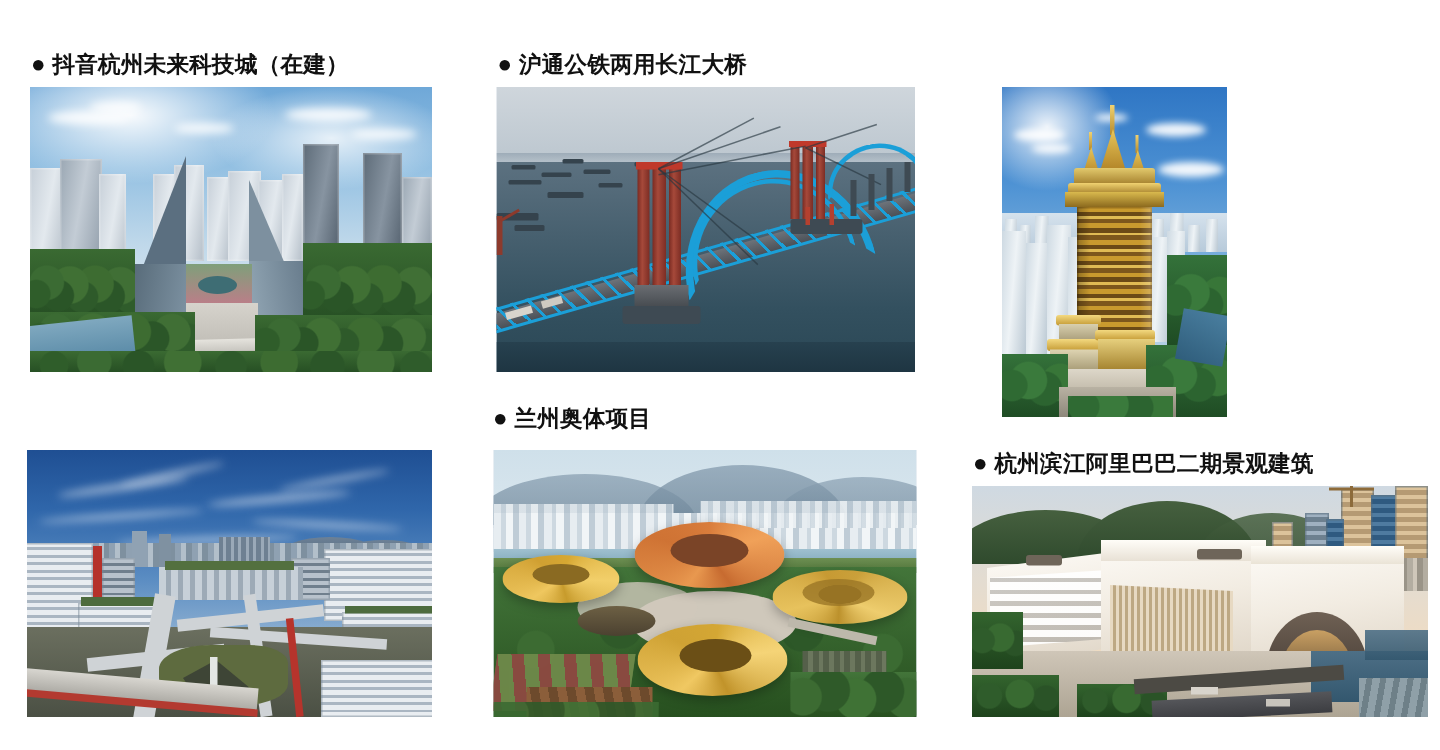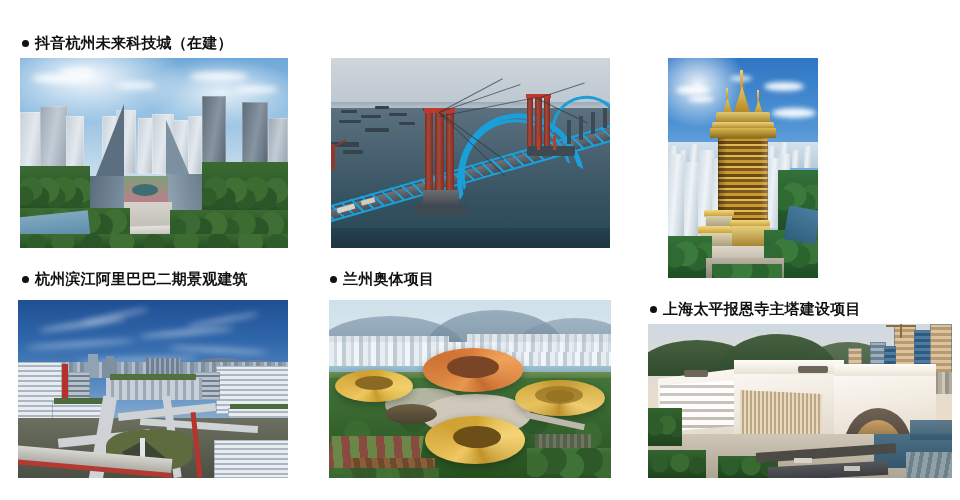--- a/index.html
+++ b/index.html
@@ -335,20 +335,24 @@
         <div class="layer trees" style="left:0px; top:150px; width:110px; height:28px;"></div>
         <div class="layer trees" style="left:150px; top:152px; width:118px; height:30px;"></div>
 
         <div class="layer water" style="left:-6px; top:156px; width:76px; height:40px; transform:rotate(-6deg);"></div>
         <div class="layer trees" style="left:0px; top:176px; width:268px; height:16px;"></div>
       </div>
     </div>
   </div>
 
   <div class="card" style="left:320px; top:0px; width:300px; height:260px;">
+    <div class="card-label" style="left:13px; top:36px;">
+      <span class="bullet"></span>
+      <span>沪通公铁两用长江大桥</span>
+    </div>
 
     <div class="photo p2" style="left:11px; top:58px; width:279px; height:190px;">
       <div class="scene">
         <div class="layer sky"></div>
 
         <div class="layer" style="left:0; top:44px; width:279px; height:8px;
              background:linear-gradient(180deg,rgba(150,165,178,.8),rgba(150,165,178,0));"></div>
 
         <div class="layer river" style="left:0; top:50px; width:279px; height:140px;"></div>
 
@@ -494,24 +498,20 @@
         <div class="layer" style="left:118px; top:150px; width:32px; height:34px;
              background:linear-gradient(200deg,#4a7fa0,#2f5d7b); transform:rotate(10deg);"></div>
         <div class="layer" style="left:38px; top:200px; width:78px; height:20px;
              background:linear-gradient(180deg,#b9b2a3,#8d877a);"></div>
         <div class="layer green" style="left:44px; top:206px; width:70px; height:14px;"></div>
       </div>
     </div>
   </div>
 
   <div class="card" style="left:0px; top:260px; width:320px; height:240px;">
-    <div class="card-label" style="left:22px; top:12px;">
-      <span class="bullet"></span>
-      <span>杭州滨江阿里巴巴二期景观建筑</span>
-    </div>
 
     <div class="photo p4" style="left:18px; top:40px; width:270px; height:178px;">
       <div class="scene">
         <div class="layer sky"></div>
 
         <div class="layer wisp" style="left:20px; top:22px; width:88px; height:5px; transform:rotate(-8deg);"></div>
         <div class="layer wisp" style="left:62px; top:14px; width:70px; height:4px; transform:rotate(-12deg);"></div>
         <div class="layer wisp" style="left:120px; top:30px; width:96px; height:5px; transform:rotate(-5deg);"></div>
         <div class="layer wisp" style="left:168px; top:18px; width:74px; height:4px; transform:rotate(-10deg);"></div>
         <div class="layer wisp" style="left:8px; top:42px; width:110px; height:4px; transform:rotate(-4deg);"></div>
@@ -625,21 +625,21 @@
 
         <div class="layer park" style="left:198px; top:148px; width:84px; height:30px;"></div>
         <div class="layer park" style="left:0px; top:168px; width:110px; height:14px; opacity:.9;"></div>
       </div>
     </div>
   </div>
 
   <div class="card" style="left:645px; top:260px; width:315px; height:240px;">
     <div class="card-label" style="left:5px; top:42px;">
       <span class="bullet"></span>
-      <span>上海太平报恩寺主塔建设项目</span>
+      <span>杭州滨江阿里巴巴二期景观建筑</span>
     </div>
 
     <div class="photo p6" style="left:3px; top:64px; width:304px; height:154px;">
       <div class="scene">
         <div class="layer sky"></div>
 
         <div class="layer mtn" style="left:-16px; top:16px; width:130px; height:36px;"></div>
         <div class="layer mtn" style="left:70px; top:10px; width:120px; height:40px;"></div>
         <div class="layer mtn" style="left:150px; top:18px; width:100px; height:32px; opacity:.85;"></div>
 

